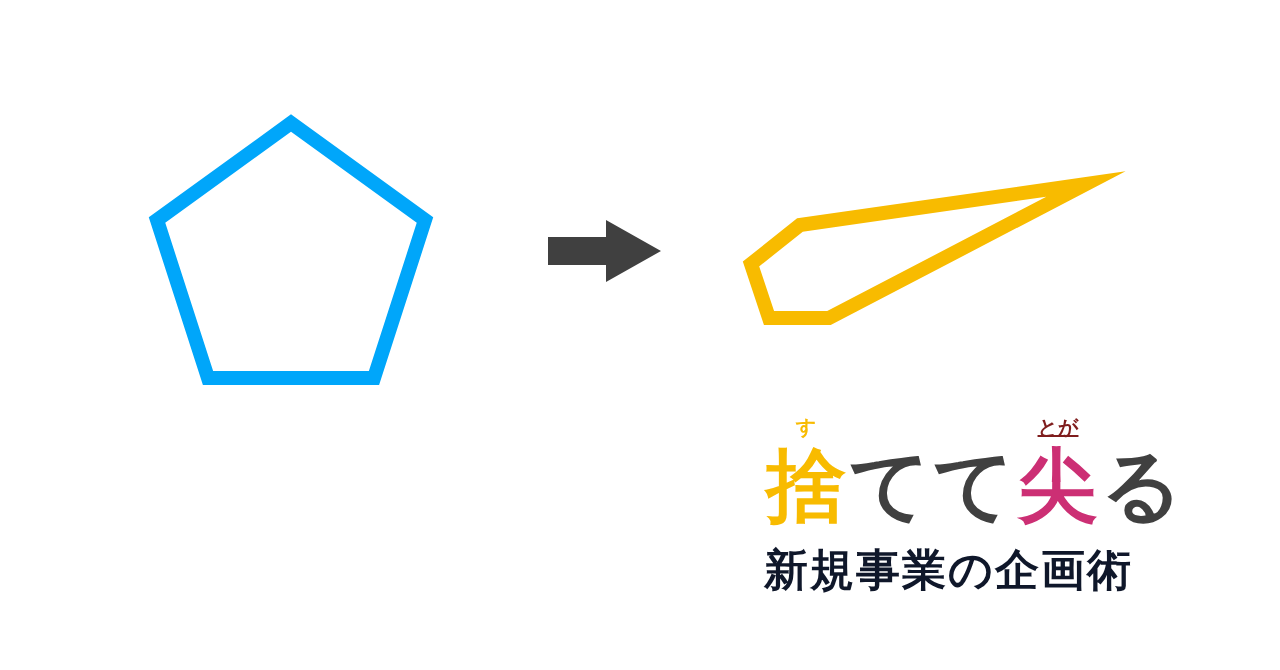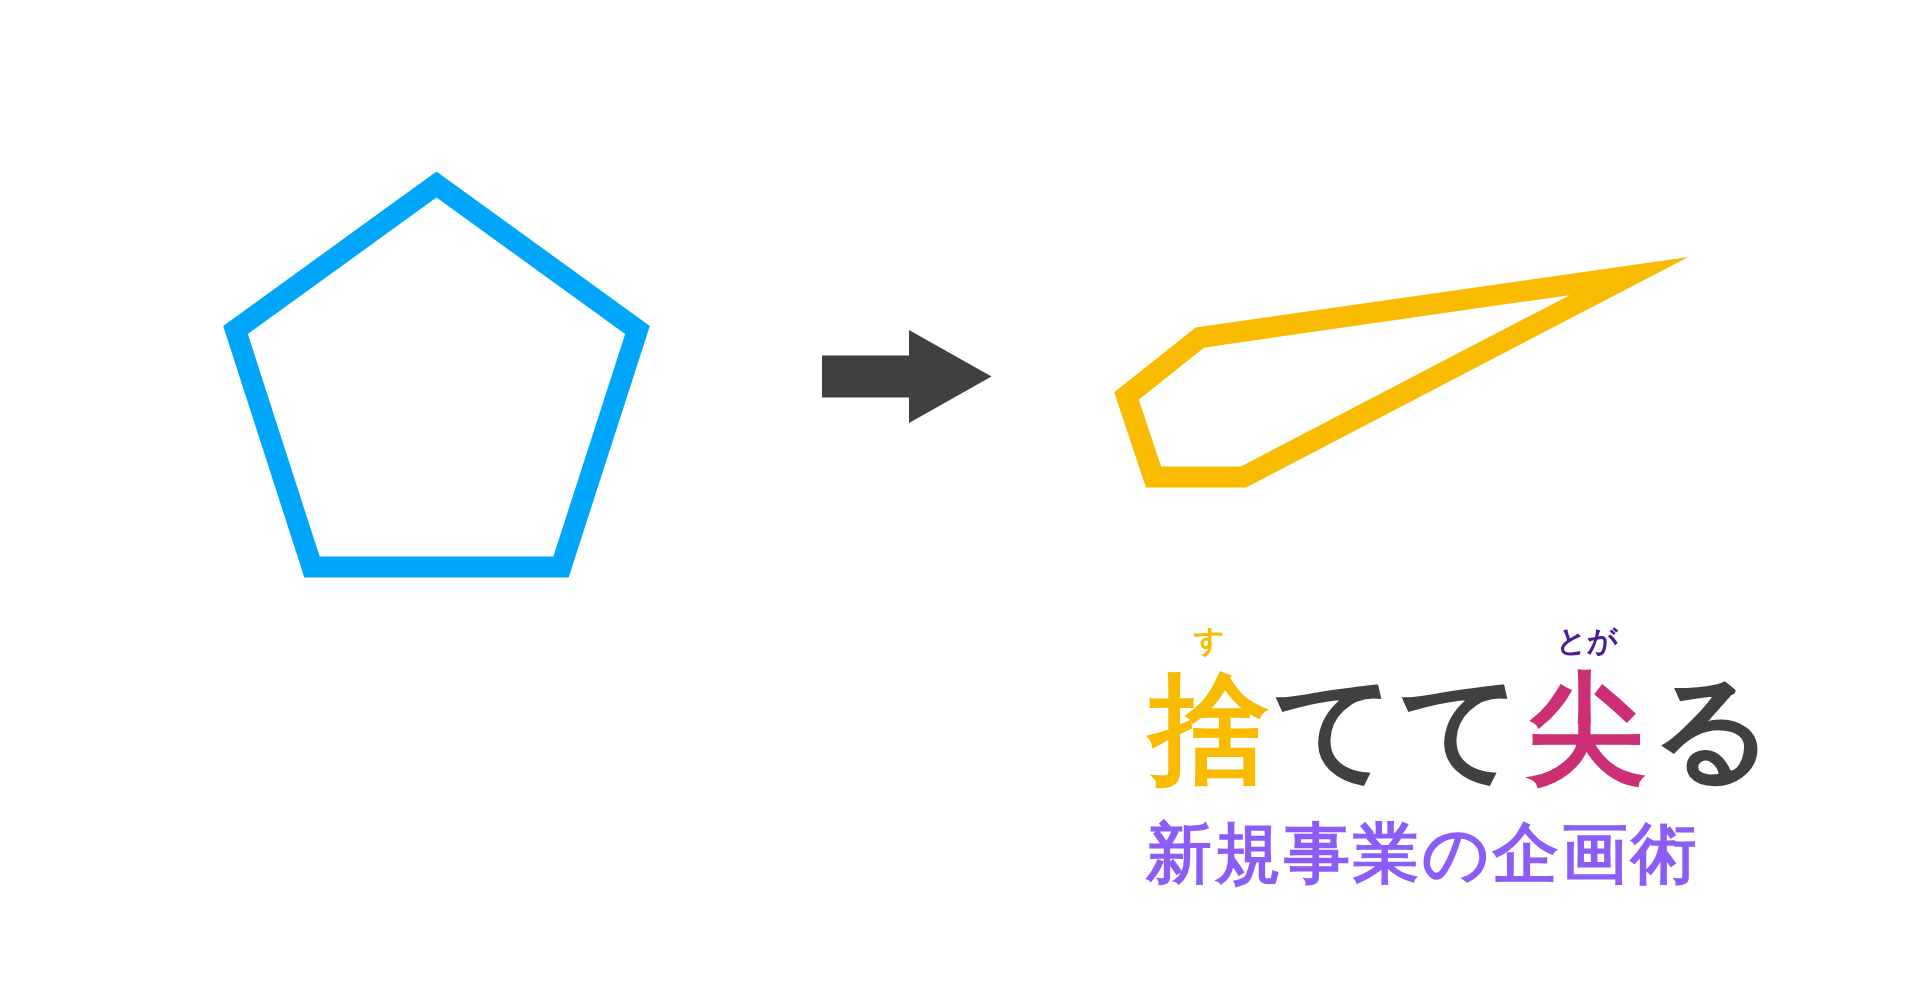--- a/index.html
+++ b/index.html
@@ -58,29 +58,29 @@
       position: absolute;
       left: 0;
       right: 0;
       top: -22px;
       font-size: 20px;
       line-height: 22px;
       font-weight: bold;
       text-align: center;
     }
     .ruby.yellow { color: #f8bb00; }
-    .ruby.magenta { color: #4c1d95; }
+    .ruby.magenta { color: #7f1d1d; text-decoration: underline; }
     .subtitle {
       position: absolute;
       left: 0;
       top: 138px;
       font-size: 44px;
       line-height: 56px;
       font-weight: bold;
-      color: #8b5cf6;
+      color: #0f172a;
       letter-spacing: 2px;
       white-space: nowrap;
     }
   </style>
 </head>
 <body>
 
 <div class="canvas">
   <svg class="shapes" viewBox="0 0 1280 670" xmlns="http://www.w3.org/2000/svg">
 

